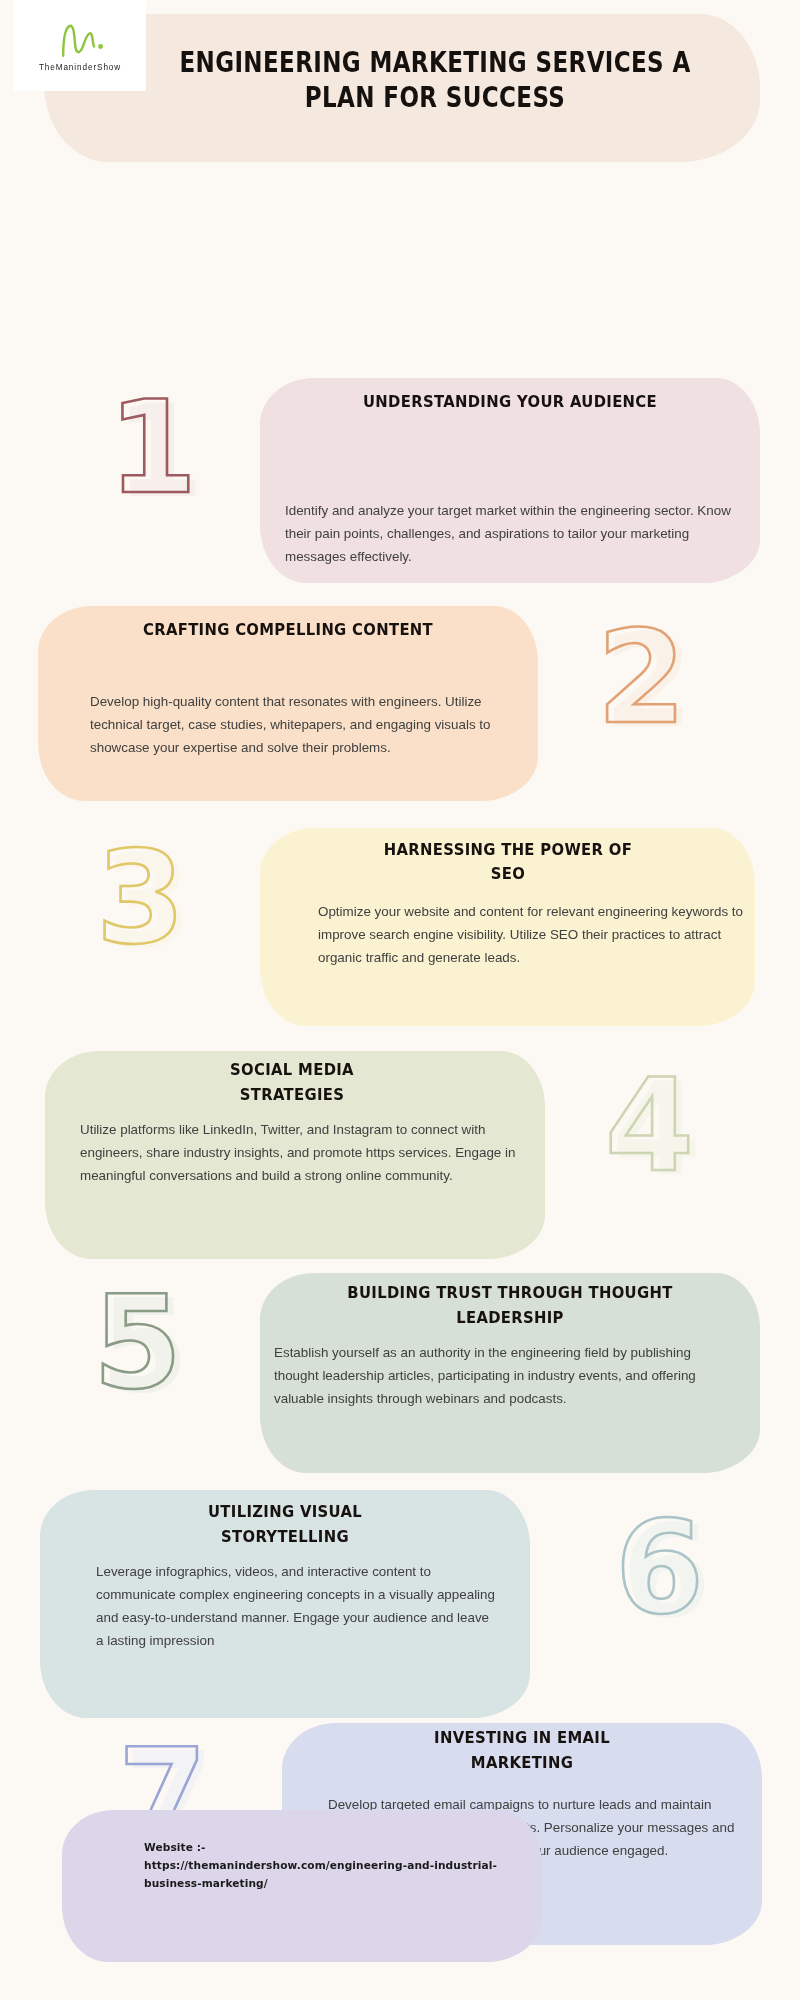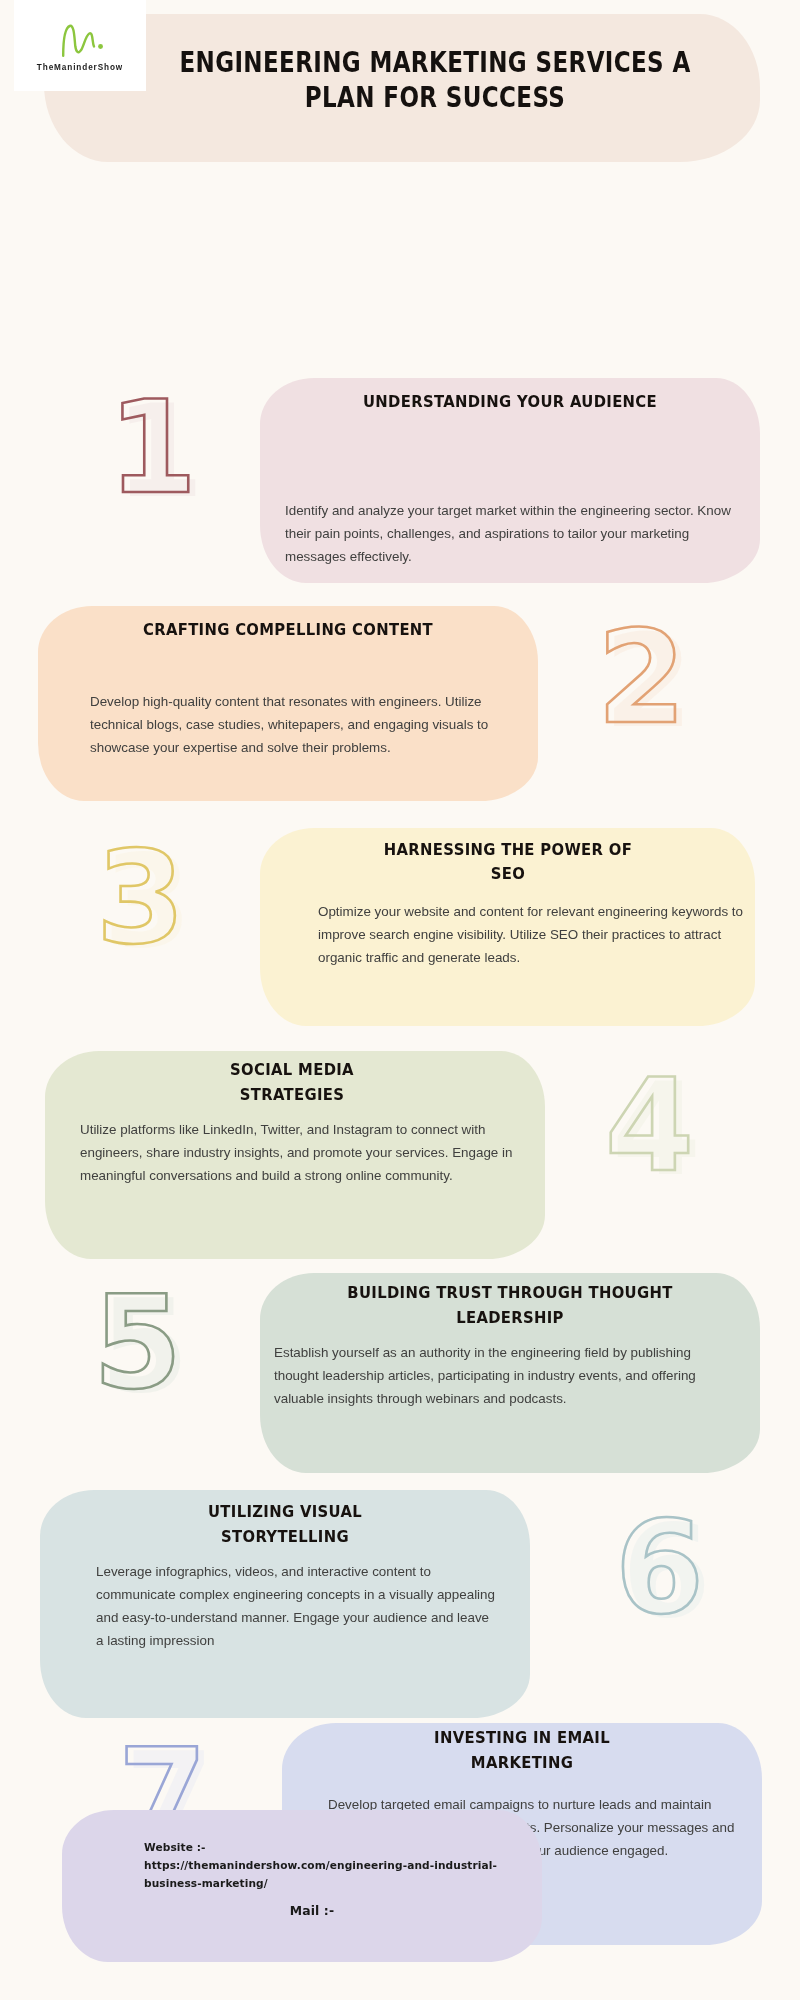--- a/index.html
+++ b/index.html
@@ -44,21 +44,21 @@
     background: #ffffff;
     display: flex;
     flex-direction: column;
     align-items: center;
     justify-content: center;
     z-index: 5;
   }
   .logo-mark { width: 56px; height: 40px; display:block; }
   .logo-text {
     font-size: 8.2px;
-    font-weight: bold;
+    font-weight: normal;
     letter-spacing: 0.9px;
     color: #1d1d1d;
     margin-top: 3px;
     white-space: nowrap;
   }
   .main-title {
     position: absolute;
     left: 120px;
     top: 45px;
     width: 630px;
@@ -171,39 +171,39 @@
     <div class="num" style="left:108px; top:206px; -webkit-text-stroke-color:#9e5a5e;">1</div>
     <div class="card-title" style="left:268px; top:212px; width:484px;">UNDERSTANDING YOUR AUDIENCE</div>
     <div class="card-body" style="left:285px; top:276px; width:465px;margin-top:45px;">Identify and analyze your target market within the engineering sector. Know their pain points, challenges, and aspirations to tailor your marketing messages effectively.</div>
   </div>
 
   <div class="step">
     <div class="blob" style="left:38px; top:428px; width:500px; height:195px; background:#fae0c8;"></div>
     <div class="num-shadow" style="left:604px; top:440px; color:#f8e3d2;">2</div>
     <div class="num" style="left:597px; top:436px; -webkit-text-stroke-color:#e2a274;">2</div>
     <div class="card-title" style="left:46px; top:440px; width:484px;">CRAFTING COMPELLING CONTENT</div>
-    <div class="card-body" style="left:90px; top:512px; width:440px;">Develop high-quality content that resonates with engineers. Utilize technical blogs, case studies, whitepapers, and engaging visuals to showcase your expertise and solve their problems.</div>
+    <div class="card-body" style="left:90px; top:512px; width:440px;">Develop high-quality content that resonates with engineers. Utilize technical target, case studies, whitepapers, and engaging visuals to showcase your expertise and solve their problems.</div>
   </div>
 
   <div class="step">
     <div class="blob" style="left:260px; top:650px; width:495px; height:198px; background:#fbf2d2;"></div>
     <div class="num-shadow" style="left:103px; top:660px; color:#faf2da;">3</div>
     <div class="num" style="left:96px; top:656px; -webkit-text-stroke-color:#e0c767;">3</div>
     <div class="card-title" style="left:268px; top:660px; width:480px;">HARNESSING THE POWER OF</div>
     <div class="card-title" style="left:268px; top:684px; width:480px;">SEO</div>
     <div class="card-body" style="left:318px; top:722px; width:440px;">Optimize your website and content for relevant engineering keywords to improve search engine visibility. Utilize SEO their practices to attract organic traffic and generate leads.</div>
   </div>
 
   <div class="step">
     <div class="blob" style="left:45px; top:873px; width:500px; height:208px; background:#e4e8d2;"></div>
     <div class="num-shadow" style="left:612px; top:888px; color:#eaeedd;">4</div>
     <div class="num" style="left:605px; top:884px; -webkit-text-stroke-color:#cdd5b3;">4</div>
     <div class="card-title" style="left:50px; top:880px; width:484px;">SOCIAL MEDIA</div>
     <div class="card-title" style="left:50px; top:905px; width:484px;">STRATEGIES</div>
-    <div class="card-body" style="left:80px; top:940px; width:455px;">Utilize platforms like LinkedIn, Twitter, and Instagram to connect with engineers, share industry insights, and promote your services. Engage in meaningful conversations and build a strong online community.</div>
+    <div class="card-body" style="left:80px; top:940px; width:455px;">Utilize platforms like LinkedIn, Twitter, and Instagram to connect with engineers, share industry insights, and promote https services. Engage in meaningful conversations and build a strong online community.</div>
   </div>
 
   <div class="step">
     <div class="blob" style="left:260px; top:1095px; width:500px; height:200px; background:#d6e0d6;"></div>
     <div class="num-shadow" style="left:100px; top:1105px; color:#dde6dc;">5</div>
     <div class="num" style="left:93px; top:1101px; -webkit-text-stroke-color:#8a9c85;">5</div>
     <div class="card-title" style="left:266px; top:1103px; width:488px;">BUILDING TRUST THROUGH THOUGHT</div>
     <div class="card-title" style="left:266px; top:1128px; width:488px;">LEADERSHIP</div>
     <div class="card-body" style="left:274px; top:1163px; width:455px;">Establish yourself as an authority in the engineering field by publishing thought leadership articles, participating in industry events, and offering valuable insights through webinars and podcasts.</div>
   </div>
@@ -225,16 +225,15 @@
     <div class="card-title" style="left:288px; top:1573px; width:468px;">MARKETING</div>
     <div class="card-body" style="left:328px; top:1615px; width:425px;">Develop targeted email campaigns to nurture leads and maintain communication with existing clients. Personalize your messages and provide valuable content to keep your audience engaged.</div>
   </div>
 
   <div class="footer-blob"></div>
   <div class="footer-text footer-web">
     <div>Website :-</div>
     <div>https://themanindershow.com/engineering-and-industrial-business-marketing/</div>
   </div>
   <div class="footer-text footer-mail">
-    <div>Mail :-</div>
   </div>
 
 </div>
 
 </body></html>

